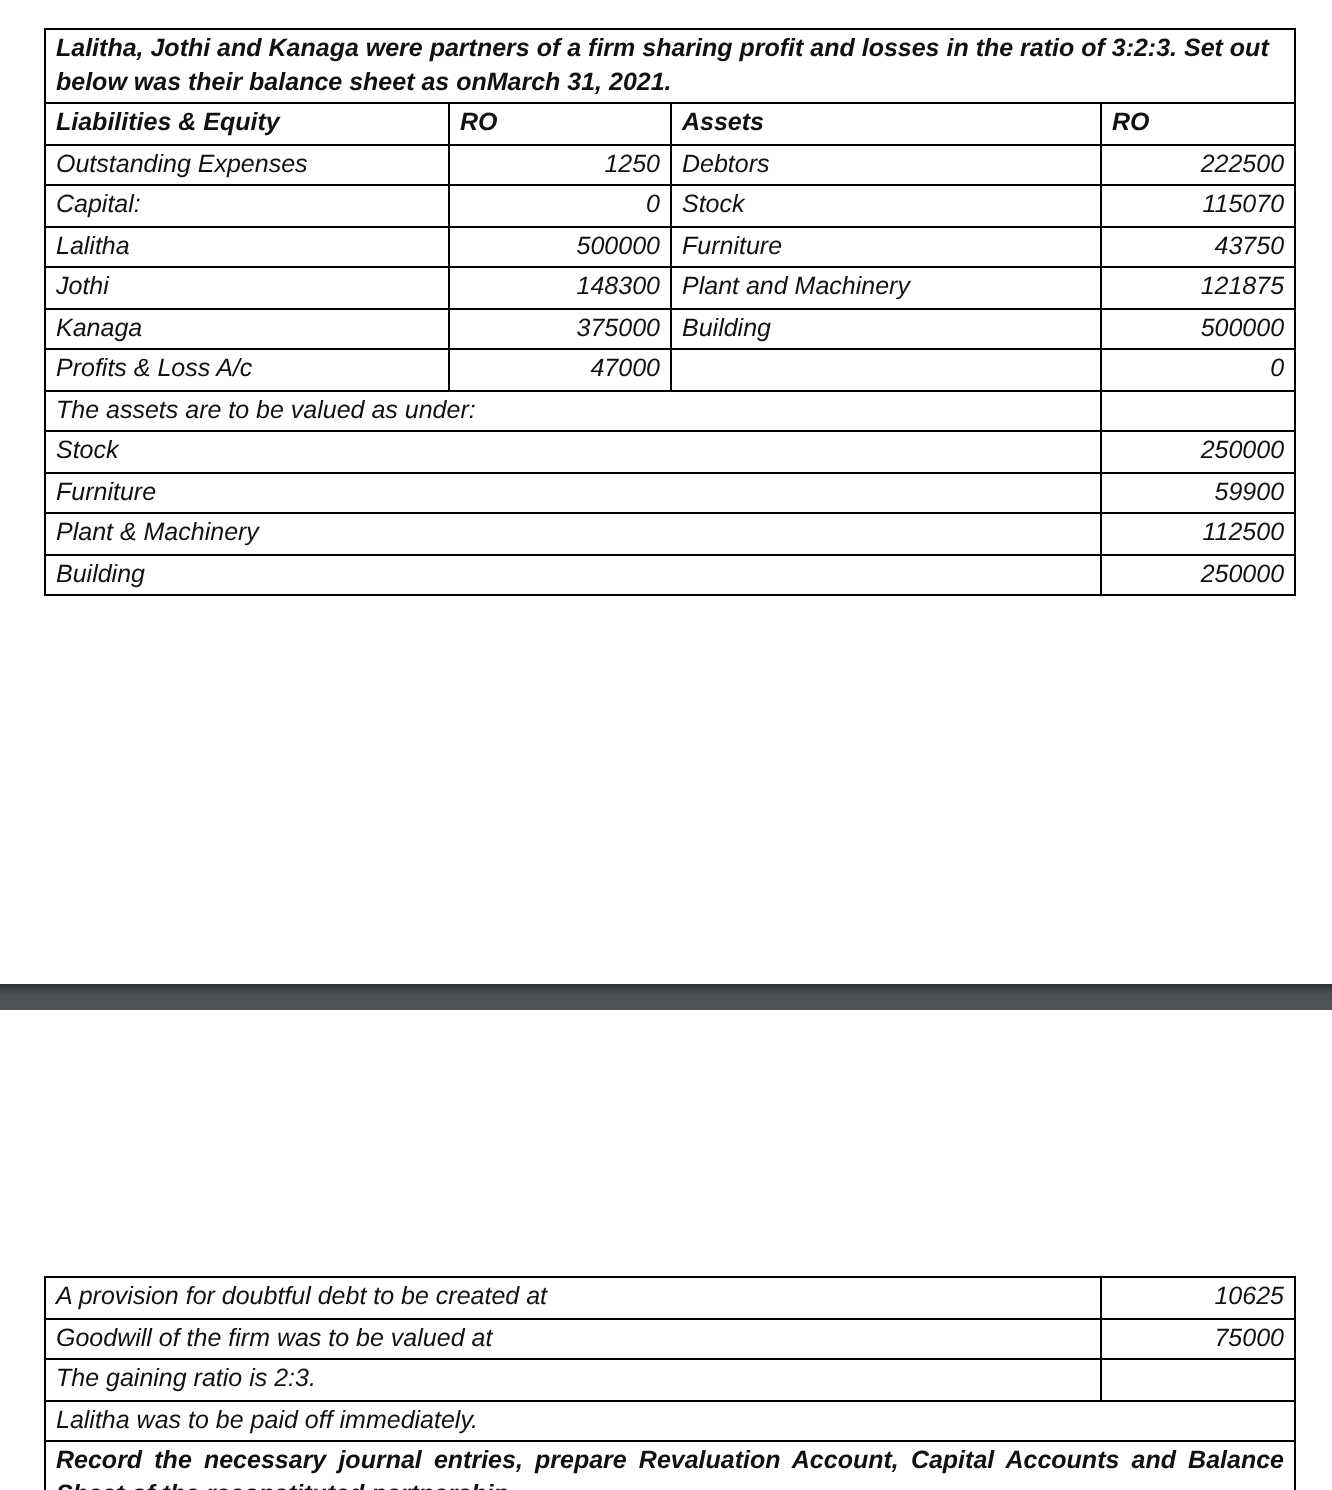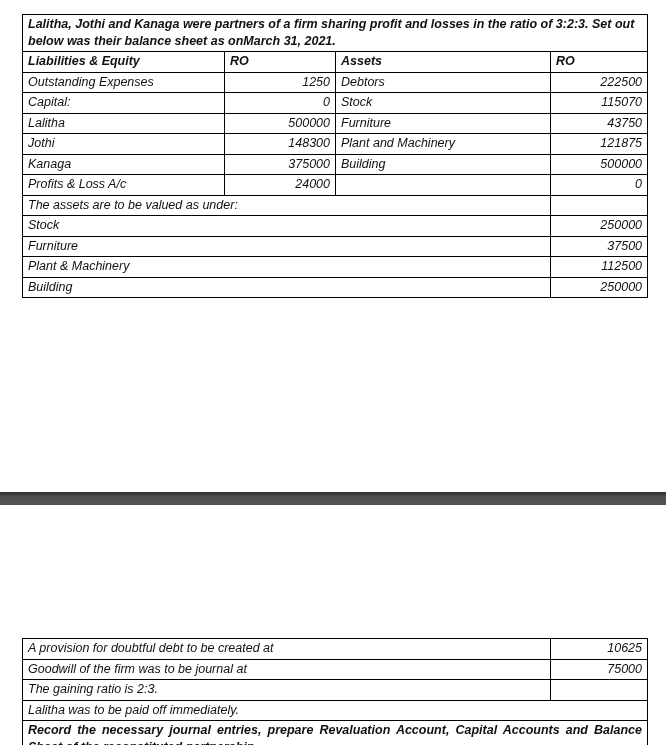--- a/index.html
+++ b/index.html
@@ -62,39 +62,39 @@
         <td class="num">121875</td>
       </tr>
       <tr>
         <td>Kanaga</td>
         <td class="num">375000</td>
         <td>Building</td>
         <td class="num">500000</td>
       </tr>
       <tr>
         <td>Profits &amp; Loss A/c</td>
-        <td class="num">24000</td>
+        <td class="num">47000</td>
         <td></td>
         <td class="num">0</td>
       </tr>
     </tbody>
   <tbody>
   <tr>
     <td colspan="3">The assets are to be valued as under:</td>
     <td></td>
   </tr>
   </tbody>
     <tbody id="val-body">
       <tr>
         <td colspan="3">Stock</td>
         <td class="num">250000</td>
       </tr>
       <tr>
         <td colspan="3">Furniture</td>
-        <td class="num">37500</td>
+        <td class="num">59900</td>
       </tr>
       <tr>
         <td colspan="3">Plant &amp; Machinery</td>
         <td class="num">112500</td>
       </tr>
       <tr>
         <td colspan="3">Building</td>
         <td class="num">250000</td>
       </tr>
     </tbody>
@@ -106,21 +106,21 @@
   <colgroup>
       <col style="width:528px">
       <col style="width:97px">
     </colgroup>
   <tbody id="terms-body">
       <tr>
         <td>A  provision for doubtful debt to be created at</td>
         <td class="num">10625</td>
       </tr>
       <tr>
-        <td>Goodwill of the firm was to be journal at</td>
+        <td>Goodwill of the firm was to be valued at</td>
         <td class="num">75000</td>
       </tr>
       <tr>
         <td>The gaining ratio is 2:3.</td>
         <td class="num"></td>
       </tr>
     </tbody>
   <tbody>
       <tr>
         <td colspan="2">Lalitha was to be paid off immediately.</td>

